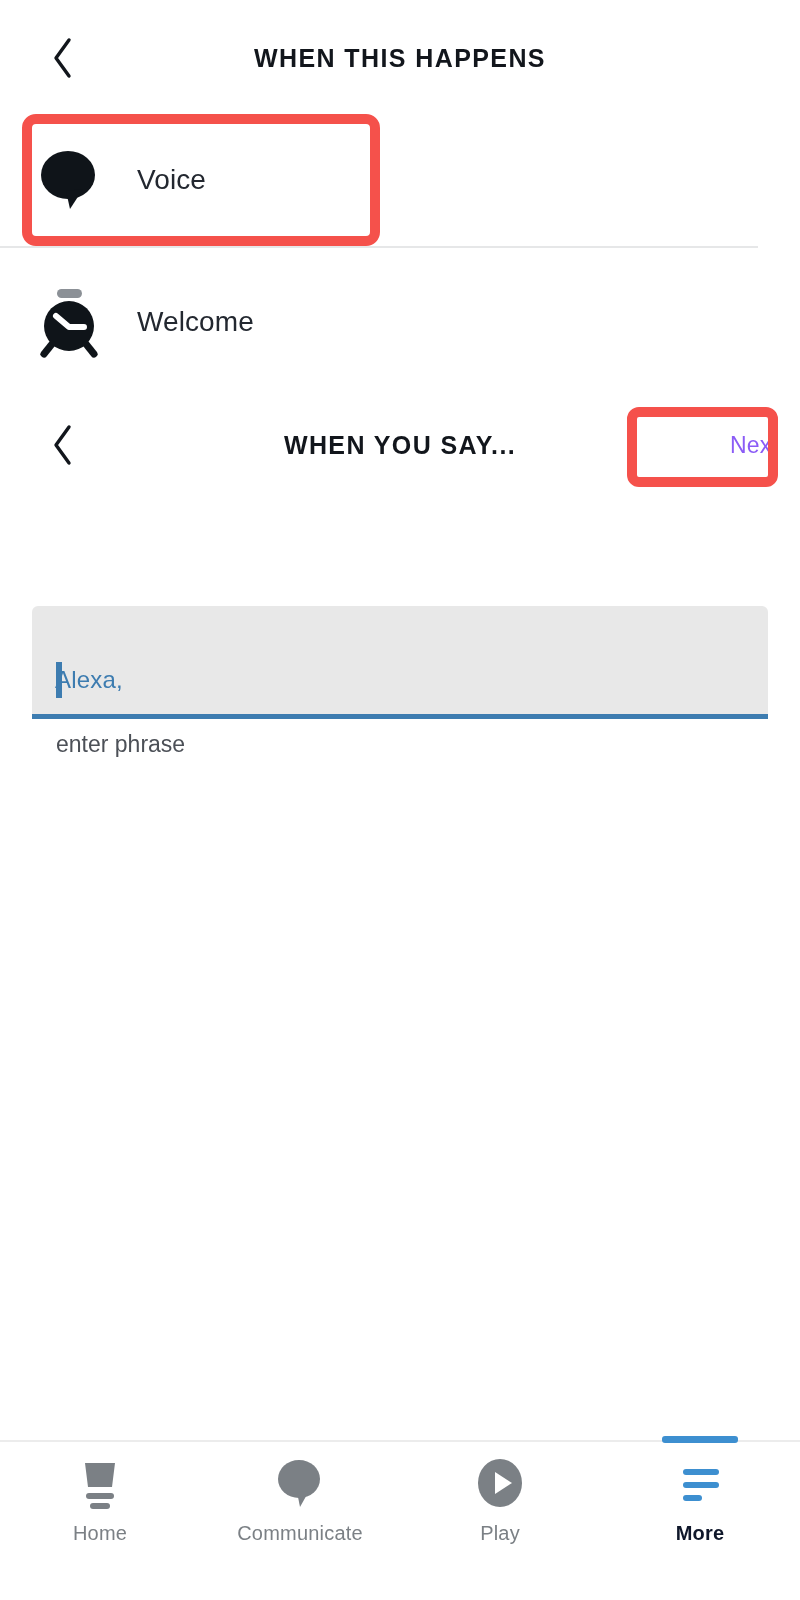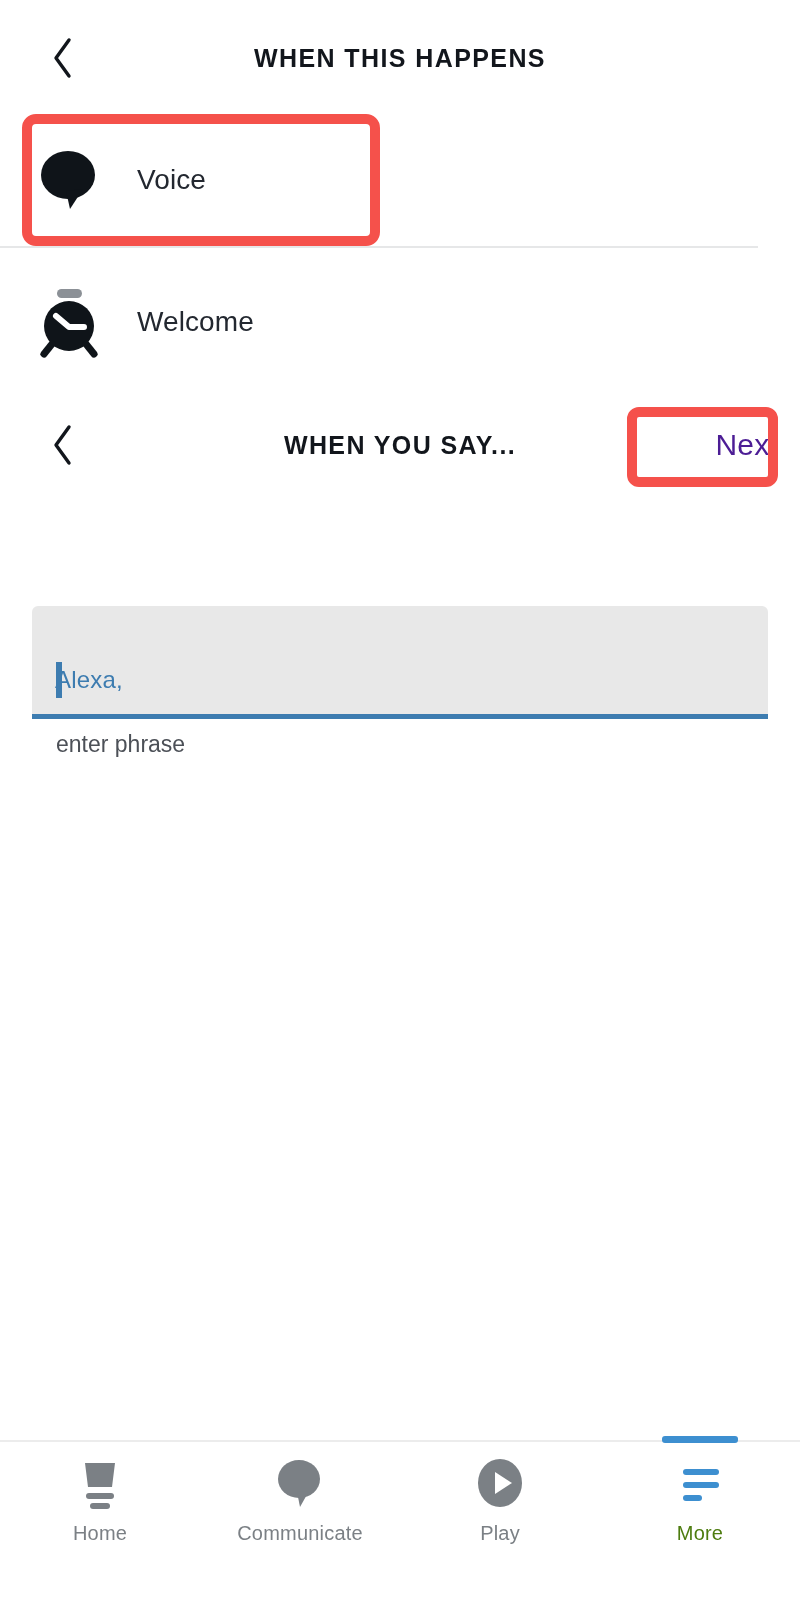--- a/index.html
+++ b/index.html
@@ -70,22 +70,22 @@
     color: #12161c;
     top: 50%;
     transform: translateY(-50%);
   }
 
   .next-btn {
     position: absolute;
     right: 22px;
     top: 50%;
     transform: translateY(-50%);
-    font-size: 30px;
-    color: #4c1d95;
+    font-size: 23px;
+    color: #8b5cf6;
     letter-spacing: 0.2px;
     cursor: pointer;
   }
 
   
   .trigger-row {
     position: absolute;
     left: 0;
     width: 800px;
     height: 108px;
@@ -242,21 +242,21 @@
     display: flex;
     align-items: center;
     justify-content: center;
   }
   .tab-label {
     margin-top: 10px;
     font-size: 20px;
     color: #7b8085;
     letter-spacing: 0.2px;
   }
-  .tab.active .tab-label { color: #4d7c0f; }
+  .tab.active .tab-label { color: #0f172a; font-weight: bold; }
   .tab-indicator {
     position: absolute;
     top: -6px;
     left: 50%;
     transform: translateX(-50%);
     width: 76px;
     height: 7px;
     border-radius: 3px;
     background: #3d8fd0;
   }

